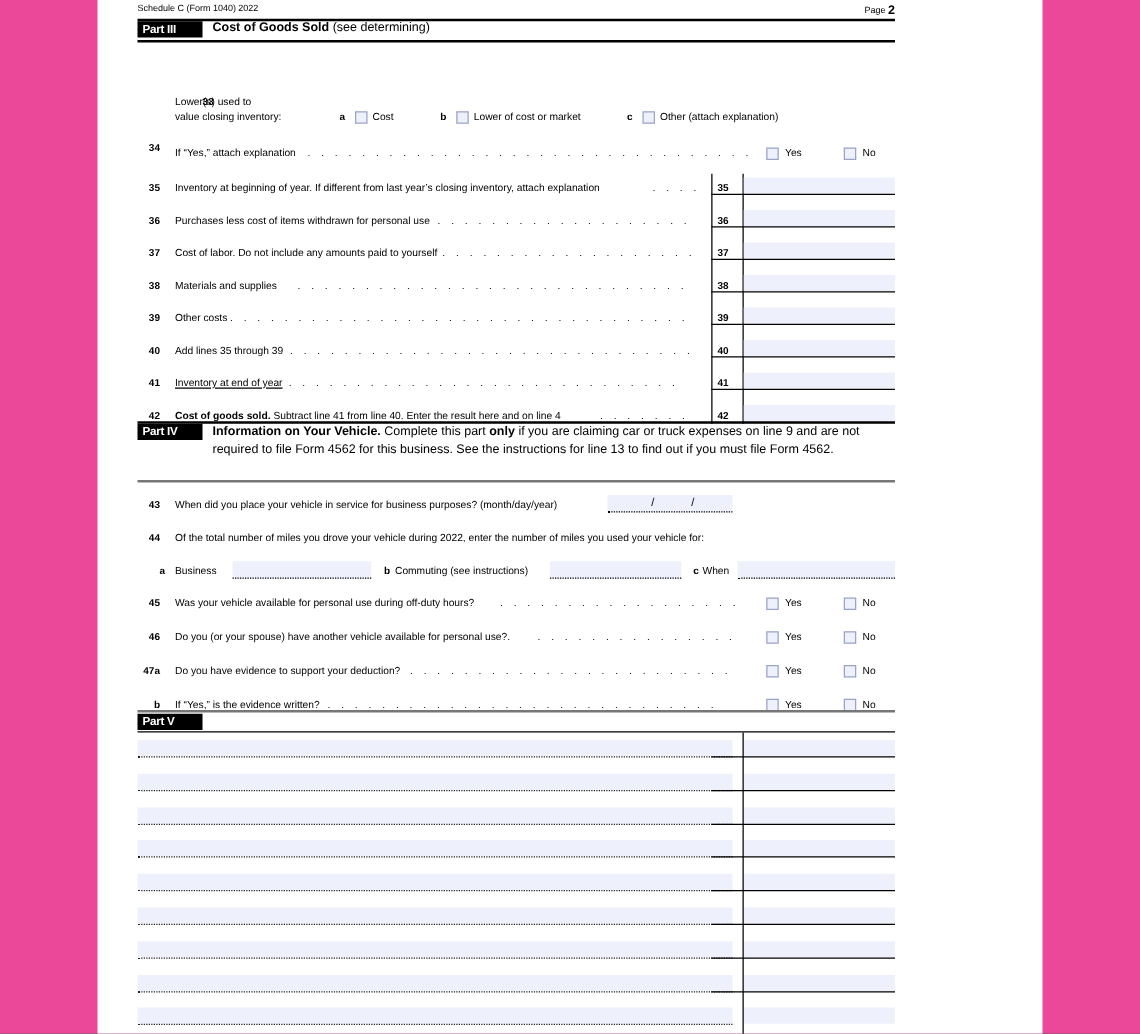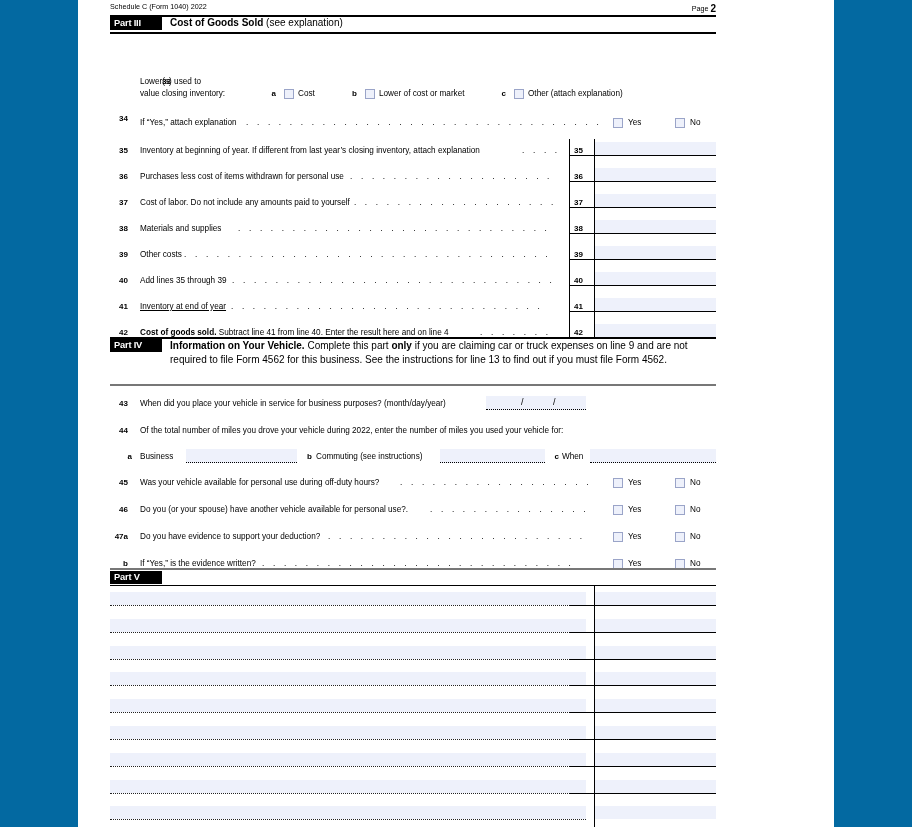--- a/index.html
+++ b/index.html
@@ -8,21 +8,21 @@
     width: 912px;
     height: 827px;
     overflow: hidden;
     background: #4f5457;
     font-family: "Liberation Sans", sans-serif;
   }
   #viewer {
     position: relative;
     width: 912px;
     height: 827px;
-    background: #0369a1;
+    background: #ec4899;
   }
   #page {
     position: absolute;
     left: 78px;
     top: 0;
     width: 756px;
     height: 827px;
     background: #ffffff;
   }
   #form {
@@ -142,21 +142,21 @@
     <div id="form">
 
       <div class="hdr">
         <span class="left">Schedule C (Form 1040) 2022</span>
         <span class="right"><span>Page</span> <b>2</b></span>
       </div>
       <div class="rule-heavy"></div>
 
       <div class="partbar" style="height:15px;">
         <span class="parttag">Part III</span>
-        <span class="parttitle"><span class="t">Cost of Goods Sold</span> <span class="n">(see explanation)</span></span>
+        <span class="parttitle"><span class="t">Cost of Goods Sold</span> <span class="n">(see determining)</span></span>
       </div>
       <div class="rule-heavy"></div>
 
       <div style="position:relative; width:606px; height:790px;">
 
         <span class="num" style="left:19px; top:43px; width:14px;margin-left:28px;">33</span>
         <span class="lbl" style="left:30px; top:43px;">Lower(s) used to</span>
         <span class="lbl" style="left:30px; top:55px;">value closing inventory:</span>
 
         <span class="num" style="left:158px; top:55px; width:8px;">a</span>

